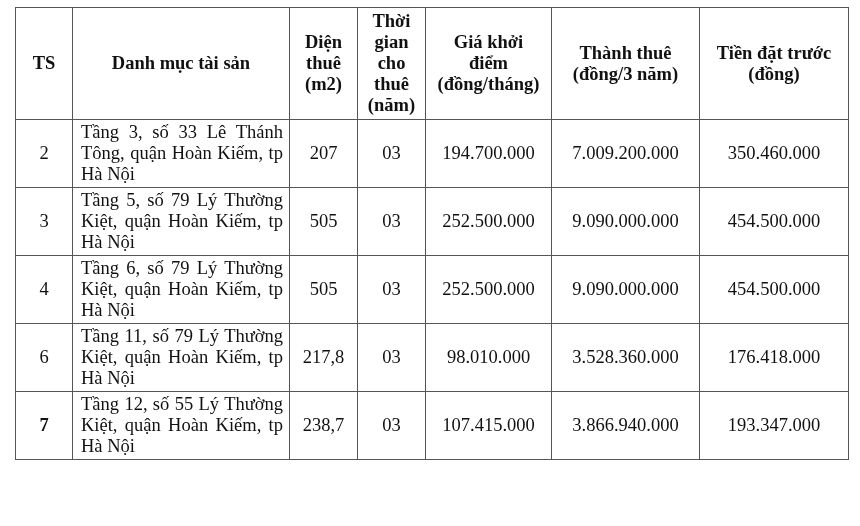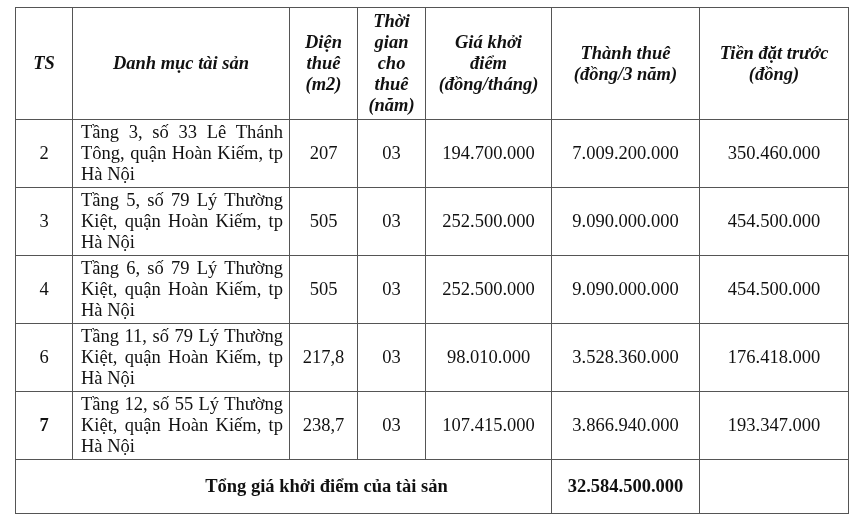--- a/index.html
+++ b/index.html
@@ -7,21 +7,21 @@
          font-family: "Liberation Serif", "DejaVu Serif", serif; color: #111; }
   table.asset-table {
     position: absolute; left: 15px; top: 7px;
     border-collapse: collapse; table-layout: fixed;
     width: 833px;
   }
   .asset-table td, .asset-table th {
     border: 1.4px solid #555; padding: 0 4px; vertical-align: middle;
     font-size: 18.5px; line-height: 21px;
   }
-  .asset-table th { font-weight: bold; text-align: center; font-style: italic; }
+  .asset-table th { font-weight: bold; text-align: center; }
   .asset-table td.c { text-align: center; }
   .asset-table td.desc { text-align: justify; text-align-last: left; padding: 0 6px 0 8px; margin-top: 28px; }
   .hdr-row { height: 112px; }
   .data-row { height: 68px; }
   .total-row { height: 54px; }
   .bold { font-weight: bold; }
   .total-label { text-align: center; font-weight: bold; padding-left: 90px !important; }
 </style>
 </head>
 <body>
@@ -106,19 +106,14 @@
   <tr class="data-row">
     <td class="c bold">7</td>
     <td class="desc">Tầng 12, số 55 Lý Thường Kiệt, quận Hoàn Kiếm, tp Hà Nội</td>
     <td class="c">238,7</td>
     <td class="c">03</td>
     <td class="c">107.415.000</td>
     <td class="c">3.866.940.000</td>
     <td class="c">193.347.000</td>
   </tr>
 
-  <tr class="total-row">
-    <td colspan="5" class="total-label">Tổng giá khởi điểm của tài sản</td>
-    <td class="c bold">32.584.500.000</td>
-    <td class="c"></td>
-  </tr>
 </tbody>
   </table>
 
 </body></html>

